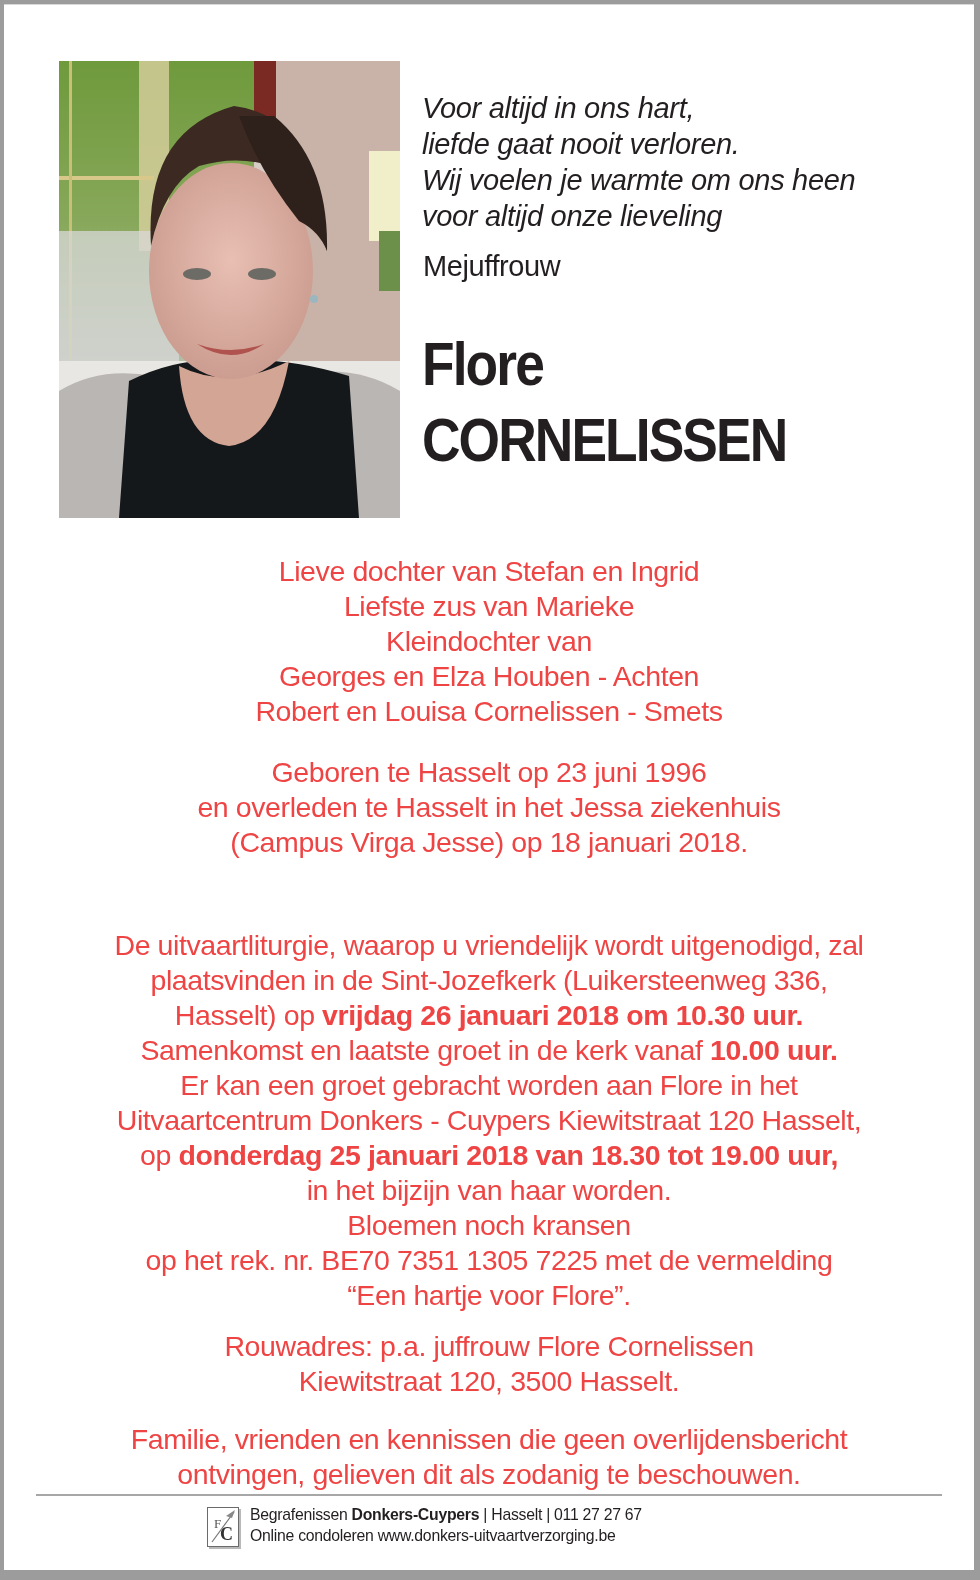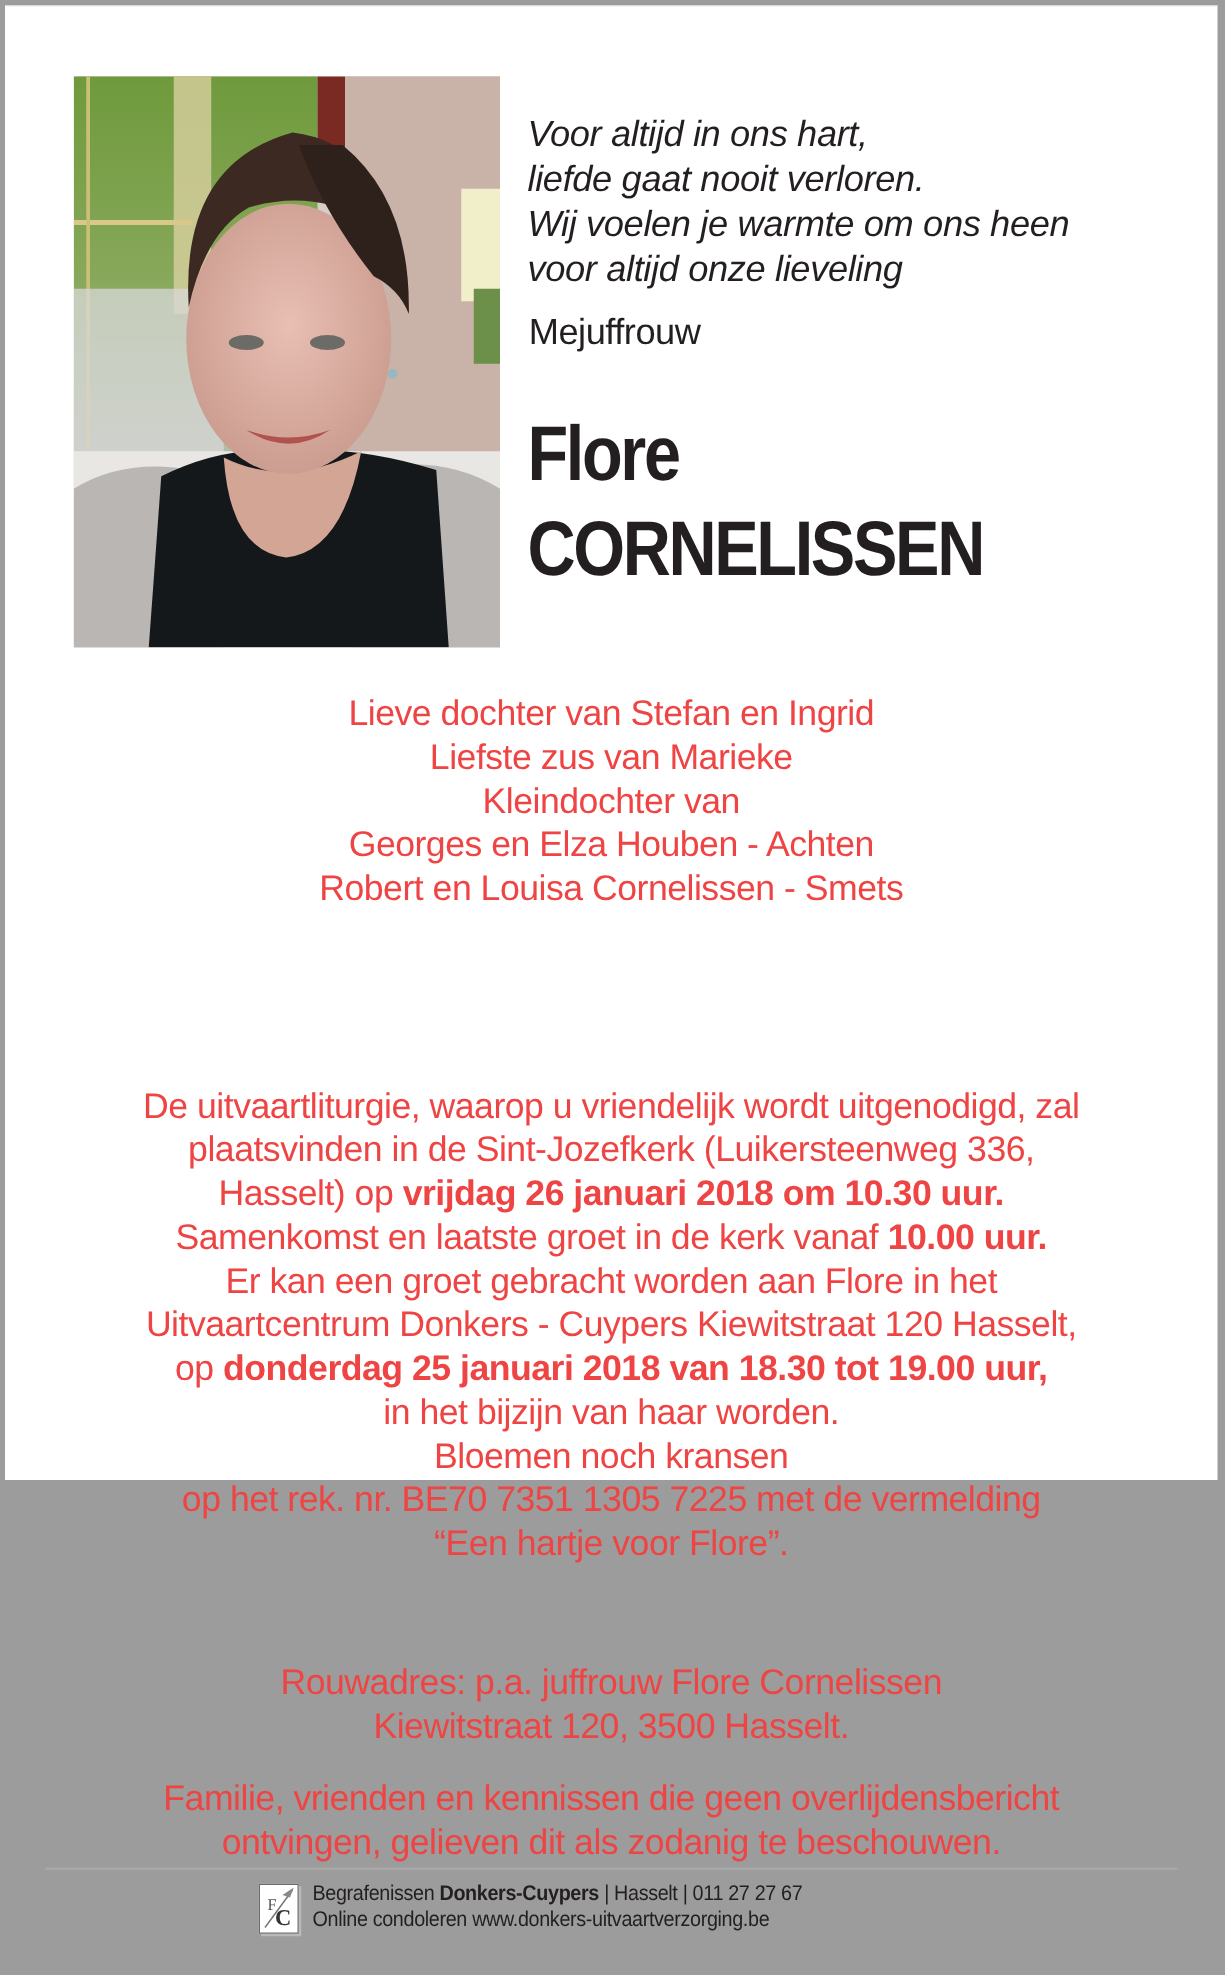--- a/index.html
+++ b/index.html
@@ -6,21 +6,21 @@
     body {
       width: 980px; height: 1580px;
       background: #9c9c9c;
       position: relative;
       overflow: hidden;
       font-family: "Liberation Sans", sans-serif;
       color: #231f20;
     }
     .page {
       position: absolute;
-      left: 4px; top: 4px; width: 970px; height: 1180px;
+      left: 4px; top: 4px; width: 970px; height: 1566px;
       background: #ffffff;
       box-shadow: inset 0 1px 0 #d8d8d8;
     }
     .photo {
       position: absolute;
       left: 55px; top: 57px; width: 341px; height: 457px;
       overflow: hidden;
       background: #cfc7c0;
     }
     .photo svg { display: block; width: 100%; height: 100%; }
@@ -61,21 +61,21 @@
       text-align: center;
       font-size: 28.5px;
       line-height: 35px;
       letter-spacing: -0.4px;
       color: #ef4444;
     }
     .body-text div { white-space: nowrap; }
     .body-text b { font-weight: bold; }
     .block-family { top: 550px; }
     .block-birth { top: 751px; }
-    .block-funeral { top: 864px; text-align: center; }
+    .block-funeral { top: 924px; text-align: center; }
     .block-address { top: 1325px; }
     .block-notice { top: 1418px; }
 
     .divider {
       position: absolute;
       left: 32px; width: 906px; top: 1490px;
       height: 2px; background: #a7a7a7;
     }
     .footer {
       position: absolute;
@@ -161,20 +161,25 @@
   </div>
 
   <div class="body-text block-family">
     <div>Lieve dochter van Stefan en Ingrid</div>
     <div>Liefste zus van Marieke</div>
     <div>Kleindochter van</div>
     <div>Georges en Elza Houben - Achten</div>
     <div>Robert en Louisa Cornelissen - Smets</div>
   </div>
 
+  <div class="body-text block-birth">
+    <div>Geboren te Hasselt op 23 juni 1996</div>
+    <div>en overleden te Hasselt in het Jessa ziekenhuis</div>
+    <div>(Campus Virga Jesse) op 18 januari 2018.</div>
+  </div>
 
   <div class="body-text block-funeral">
     <div>De uitvaartliturgie, waarop u vriendelijk wordt uitgenodigd, zal</div>
     <div>plaatsvinden in de Sint-Jozefkerk (Luikersteenweg 336,</div>
     <div><span>Hasselt) op </span><b>vrijdag 26 januari 2018 om 10.30 uur.</b></div>
     <div><span>Samenkomst en laatste groet in de kerk vanaf </span><b>10.00 uur.</b></div>
     <div>Er kan een groet gebracht worden aan Flore in het</div>
     <div>Uitvaartcentrum Donkers - Cuypers Kiewitstraat 120 Hasselt,</div>
     <div><span>op </span><b>donderdag 25 januari 2018 van 18.30 tot 19.00 uur,</b></div>
     <div>in het bijzijn van haar worden.</div>

